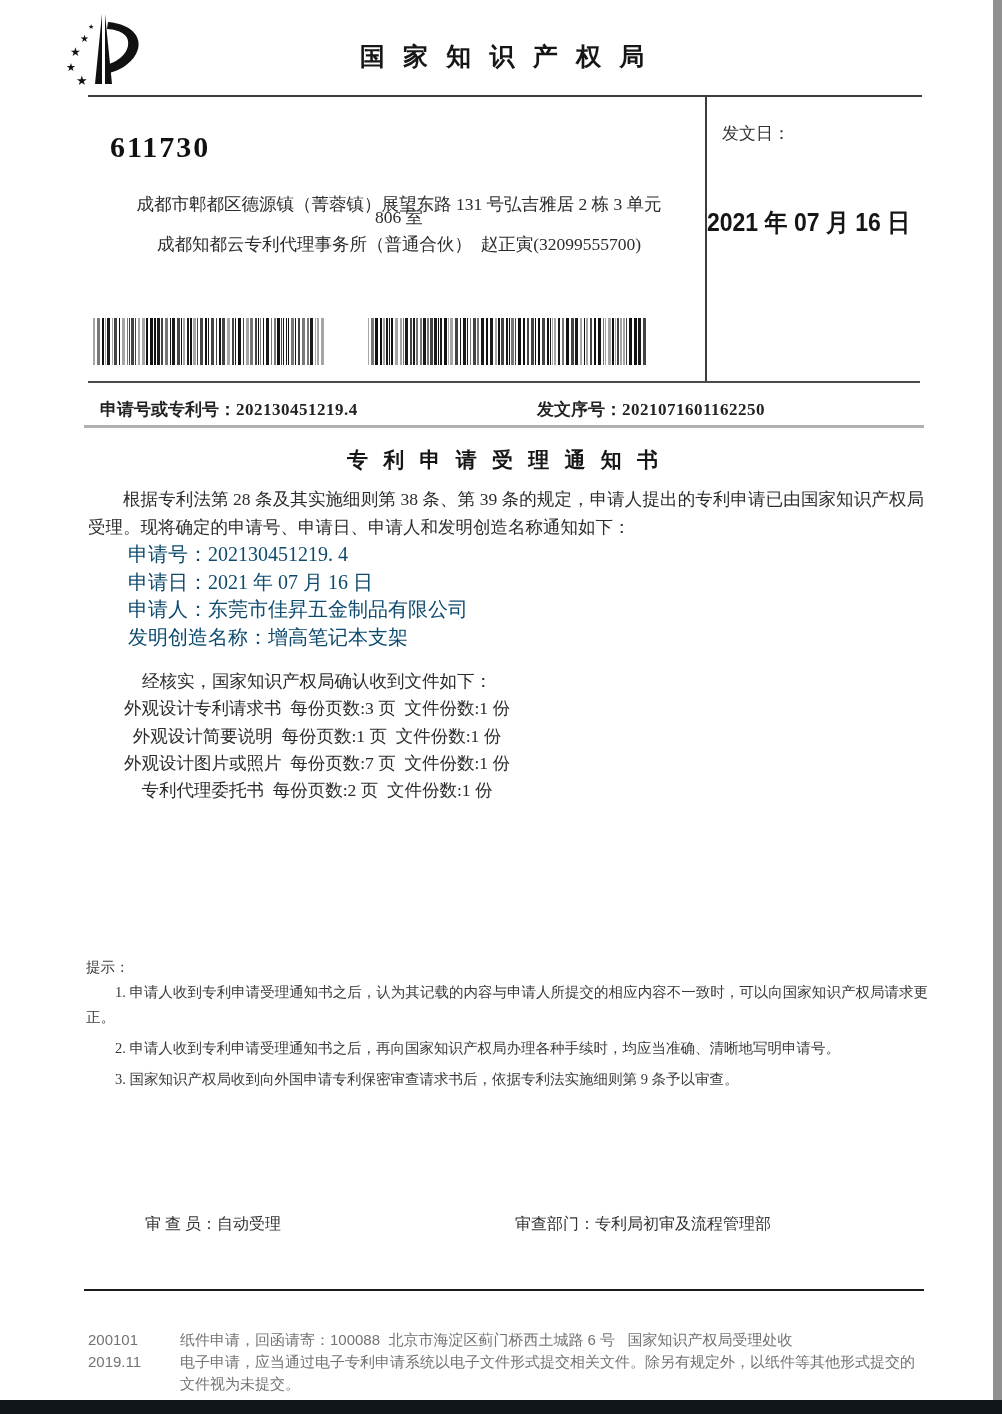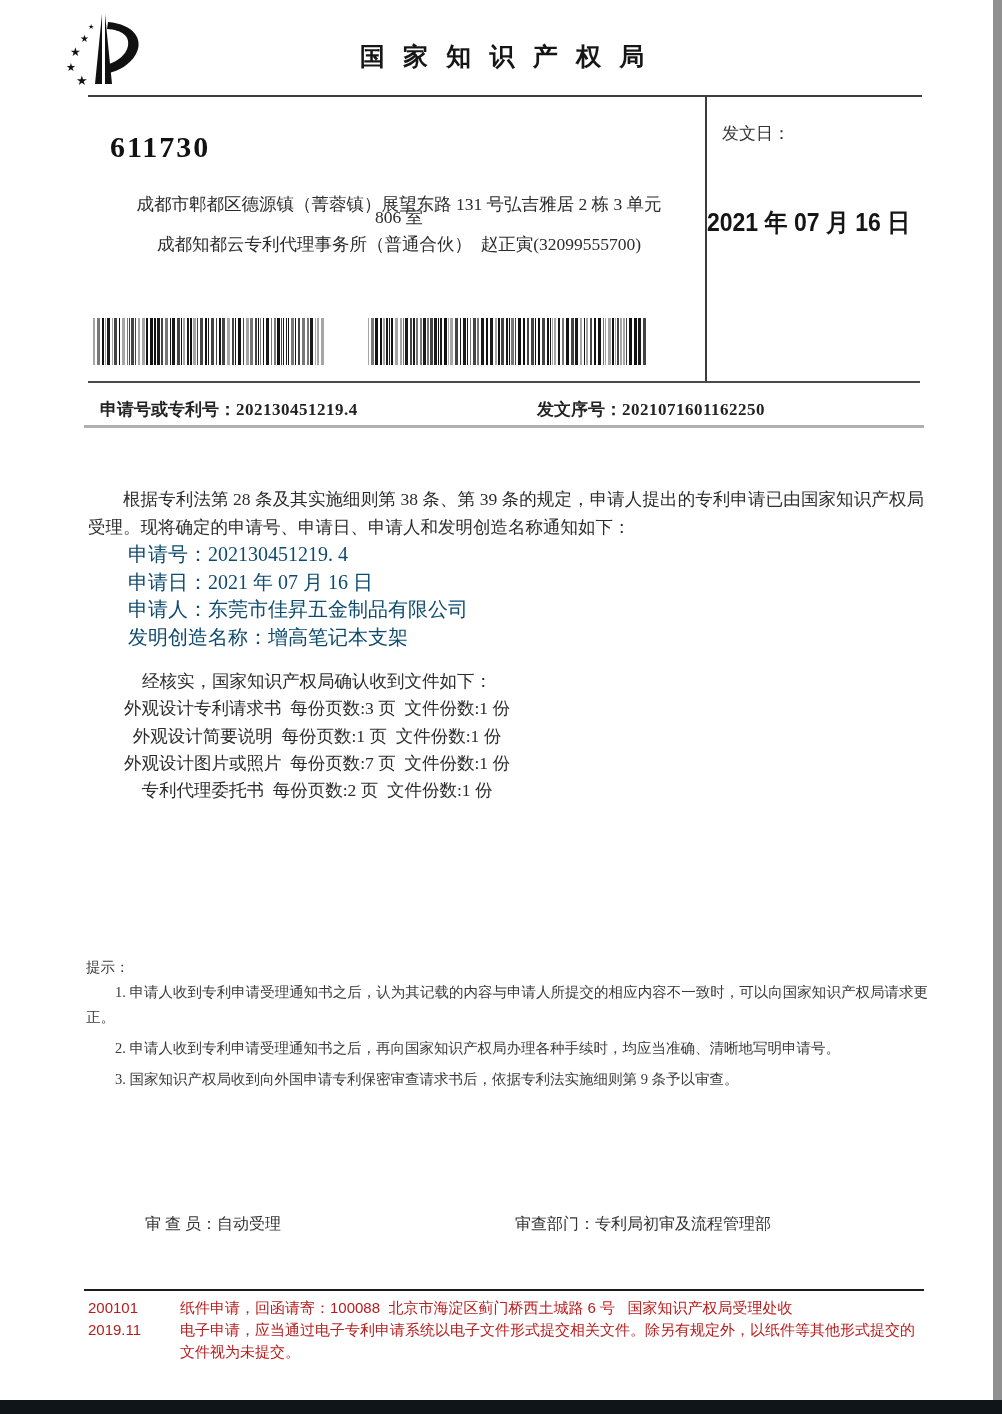--- a/index.html
+++ b/index.html
@@ -59,21 +59,21 @@
   
   .tips-label{position:absolute;left:86px;top:958px;font-size:14.5px;color:#3a3a3a;text-align:right;}
   .tips{position:absolute;left:86px;top:980px;width:842px;font-size:14.5px;line-height:25px;color:#3a3a3a;}
   .tips p{margin:0 0 6px 0;text-indent:2em;text-align:justify;}
   
   .signoff{position:absolute;top:1214px;font-size:16px;color:#333;white-space:pre;}
   .sign-examiner{left:145px;}
   .sign-dept{left:515px;}
   
   .rule-footer{left:84px;top:1289px;width:840px;height:2px;background:#1c1c1c;}
-  .footer{font-family:"Liberation Sans","DejaVu Sans",sans-serif;color:#b91c1c;}
+  .footer{font-family:"Liberation Sans","DejaVu Sans",sans-serif;color:#737373;margin-top:32px;}
   .footer-codes{position:absolute;left:88px;top:1297px;font-size:15px;line-height:22px;}
   .footer-text{position:absolute;left:180px;top:1297px;width:748px;font-size:15px;line-height:22px;}
   .footer-text .paper{white-space:pre;}
   
   .scan-right{position:absolute;left:993px;top:0;width:9px;height:1414px;background:#909090;}
   .scan-bottom{position:absolute;left:0;top:1400px;width:1002px;height:14px;background:#10151a;}
 </style>
 </head>
 <body>
 
@@ -251,20 +251,21 @@
       <span style="width: 3px; margin-right: 2px; background: rgb(68, 68, 68);"></span>
     </div>
 
   <div class="rule rule-mid"></div>
 
   <div class="numrow num-app"><span class="lbl">申请号或专利号：</span><span class="val">202130451219.4</span></div>
   <div class="numrow num-serial"><span class="lbl">发文序号：</span><span class="val">2021071601162250</span></div>
 
   <div class="rule rule-thick"></div>
 
+  <div class="notice-title">专 利 申 请 受 理 通 知 书</div>
   <p class="intro">根据专利法第 28 条及其实施细则第 38 条、第 39 条的规定，申请人提出的专利申请已由国家知识产权局受理。现将确定的申请号、申请日、申请人和发明创造名称通知如下：</p>
 
   <div class="fields">
     <div>申请号：202130451219. 4</div>
     <div>申请日：2021 年 07 月 16 日</div>
     <div>申请人：东莞市佳昇五金制品有限公司</div>
     <div>发明创造名称：增高笔记本支架</div>
   </div>
 
   <div class="received">

